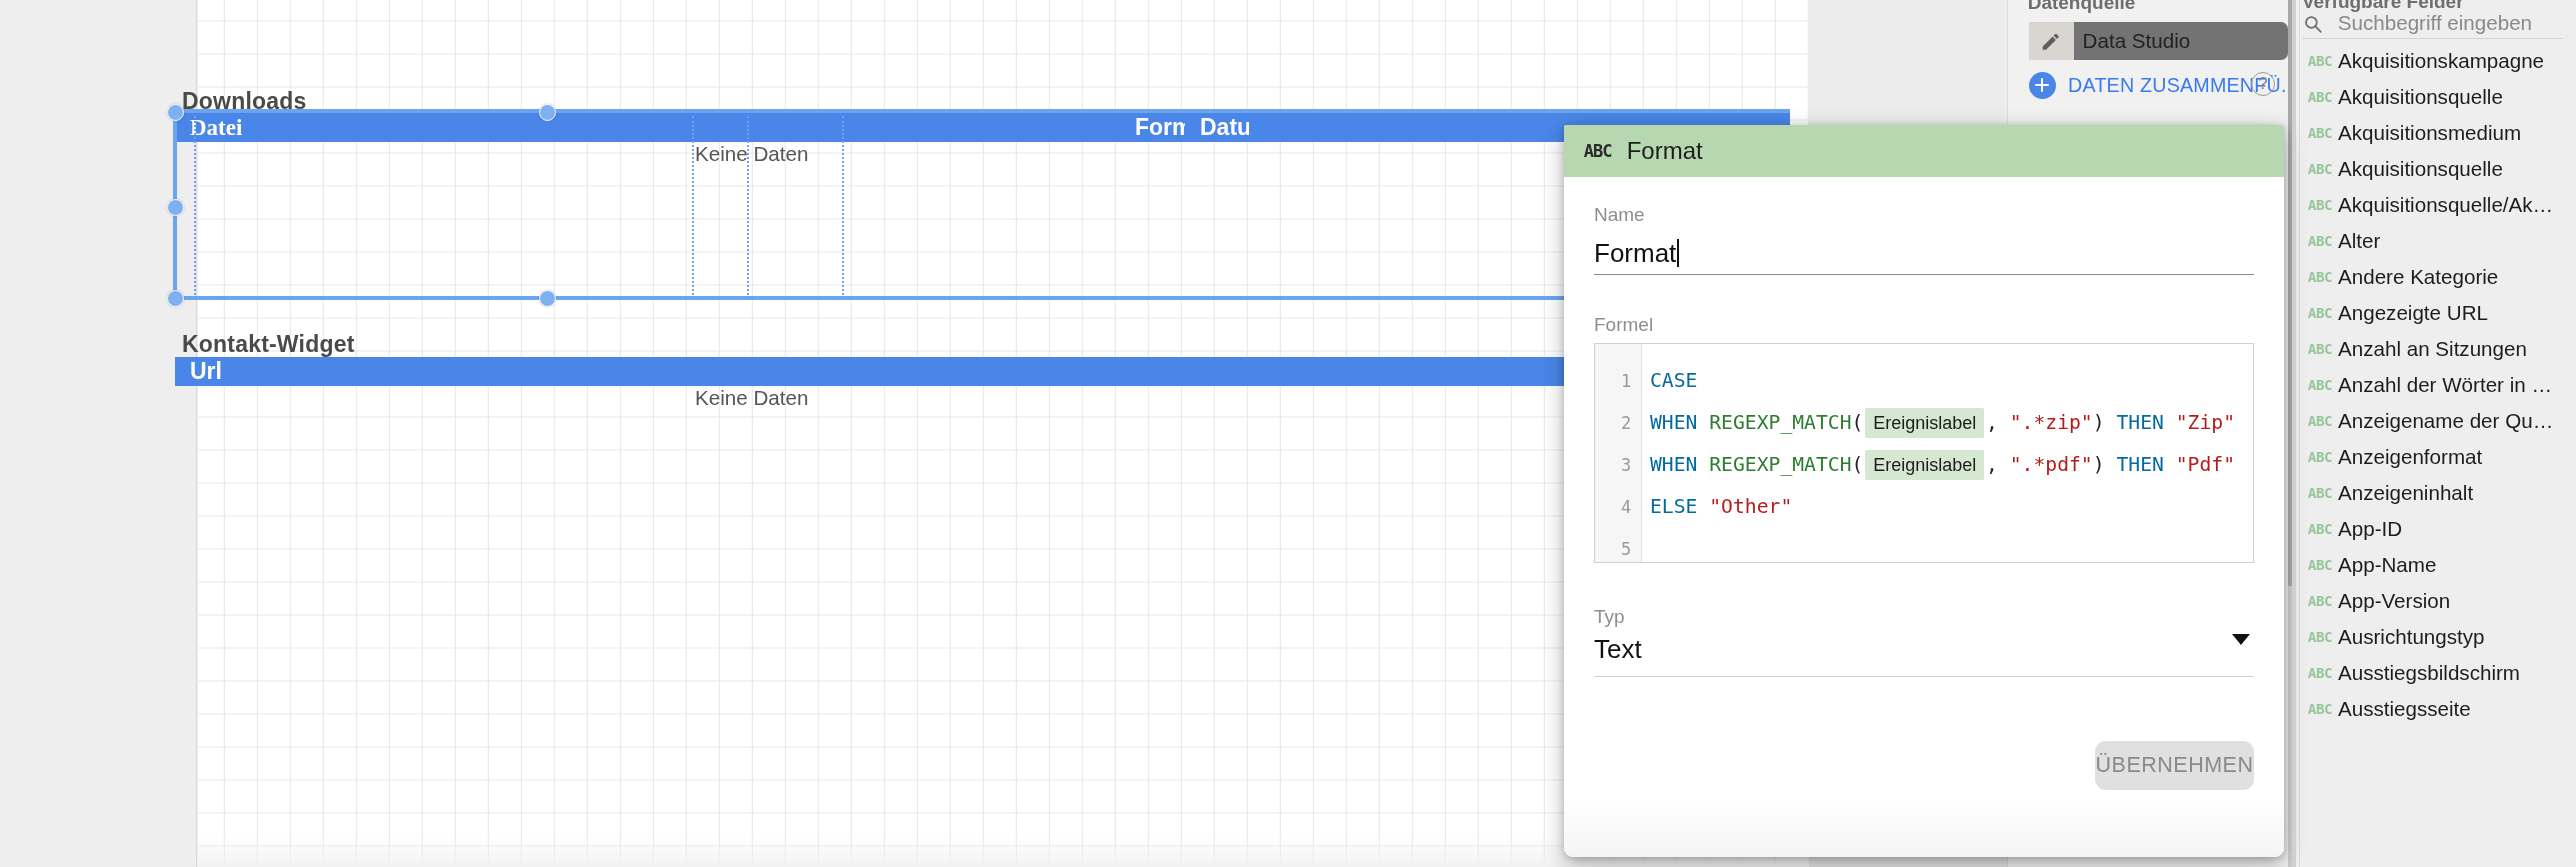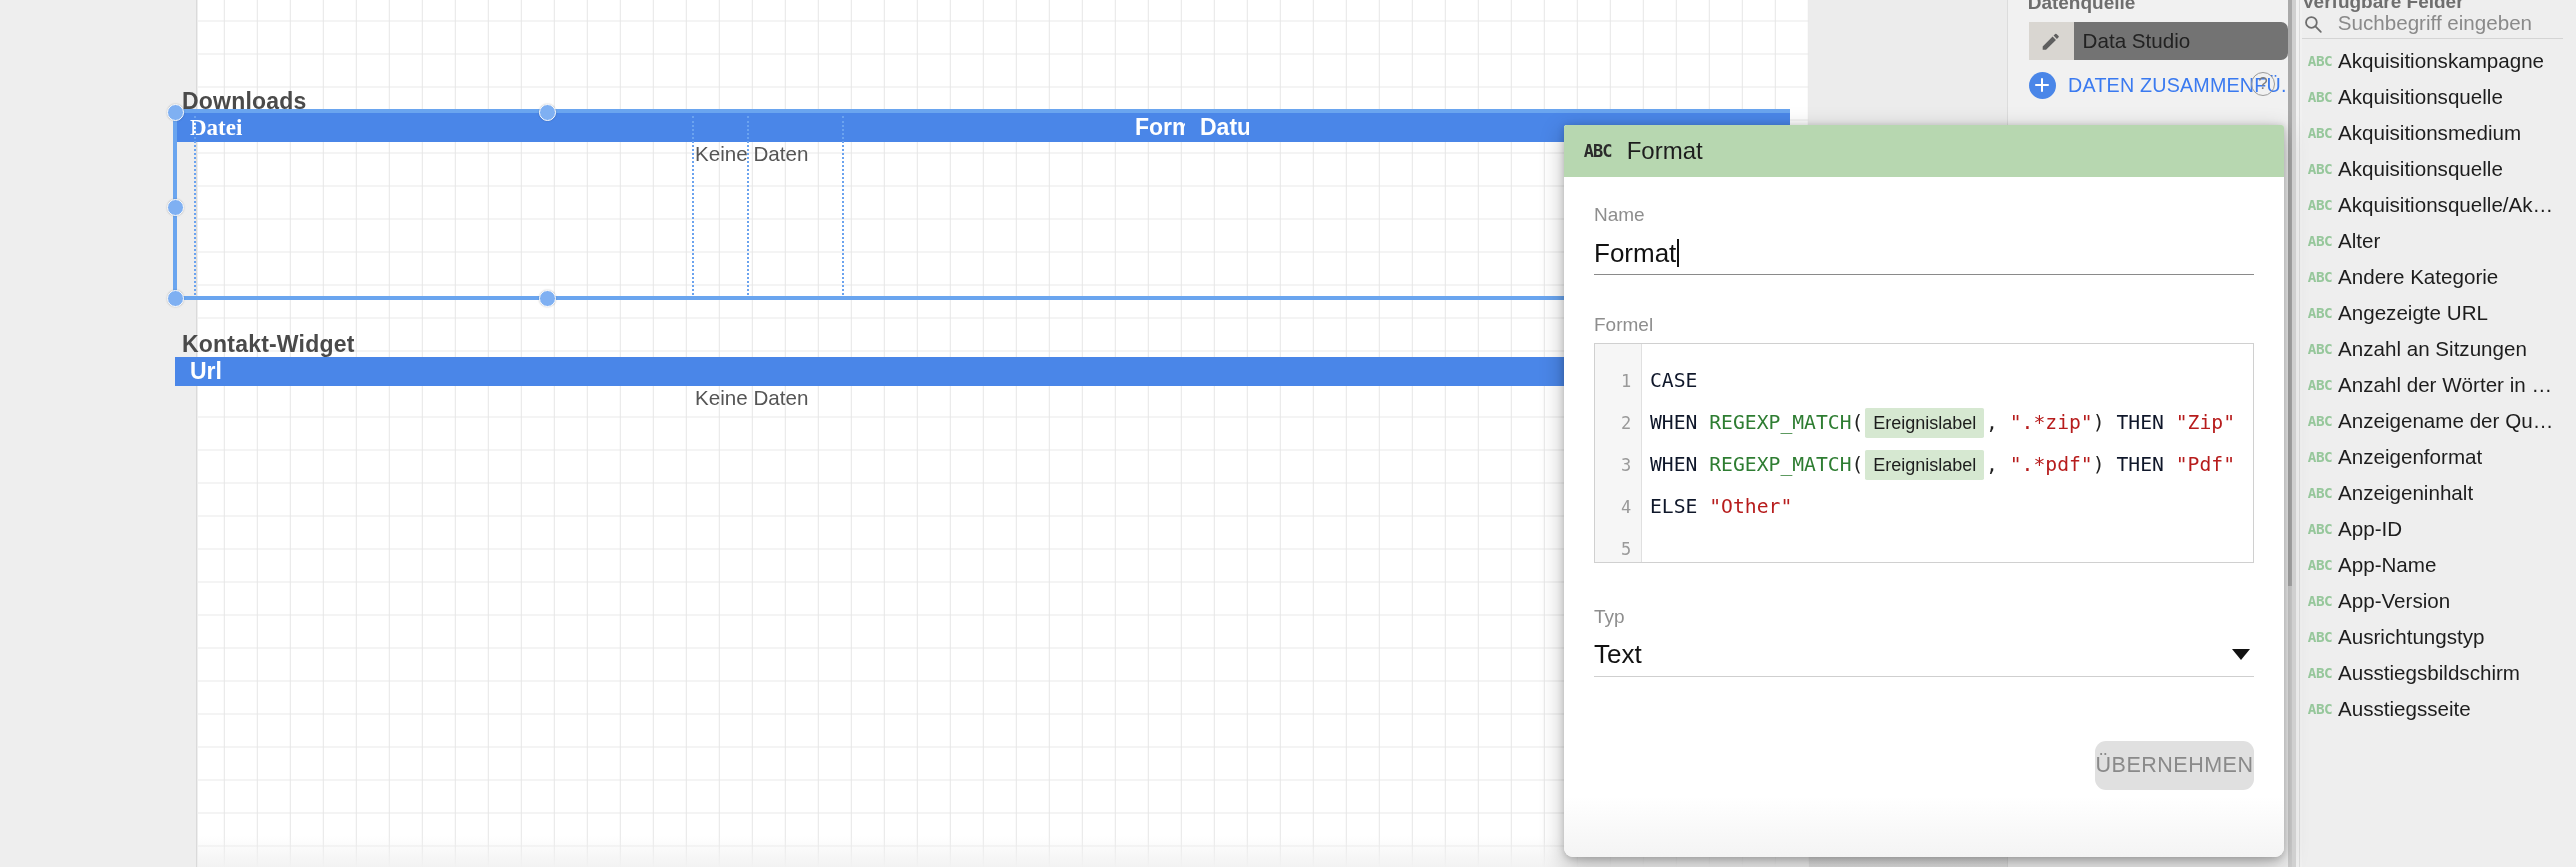--- a/index.html
+++ b/index.html
@@ -230,38 +230,38 @@
   }
   .code {
     flex: 1; padding-top: 16px; padding-left: 8px;
     overflow: hidden;
   }
   .code .line {
     height: 42px; line-height: 42px;
     font-family: "DejaVu Sans Mono", monospace;
     font-size: 19.7px; white-space: nowrap;
   }
-  .kw  { color: #0f172a; }
+  .kw  { color: #0369a1; }
   .fn  { color: #2e7d32; }
   .str { color: #b71c1c; }
   .pn  { color: #222222; }
   .chip {
     display: inline-block;
     background: #d6e8d1; color: #1d1d1d;
     font-family: "Liberation Sans", sans-serif;
     font-size: 18px; line-height: 30px;
     padding: 0 8px; border-radius: 1.8px;
     vertical-align: middle;
     margin: 0 1.8px;
   }
 
   .typ-label { margin-top: 43px; }
   .typ-select {
     height: 43px; border-bottom: 0.9px solid #cfcfcf;
-    display: flex; align-items: center; justify-content: space-between;
+    display: flex; justify-content: space-between;
   }
   .typ-value { font-size: 26px; color: #111; }
   .caret-down {
     width: 0; height: 0;
     border-left: 9.8px solid transparent;
     border-right: 9.8px solid transparent;
     border-top: 11.6px solid #111;
     margin-right: 3.6px;
   }
   .dlg-footer {

